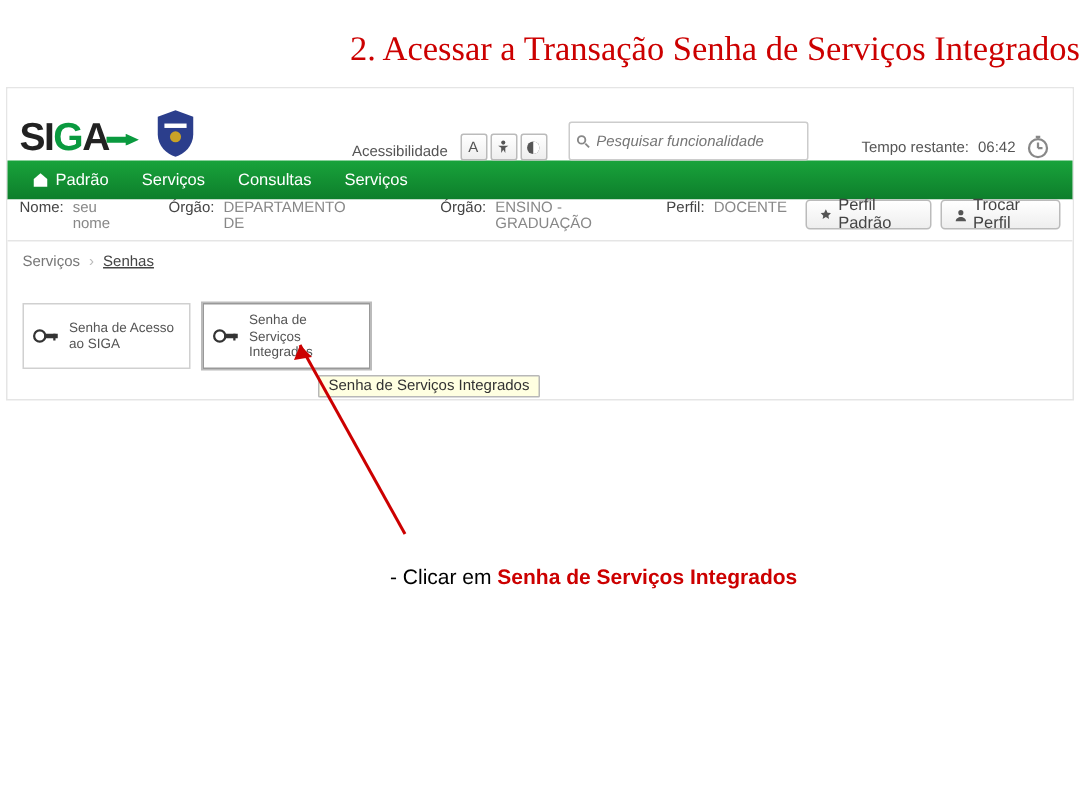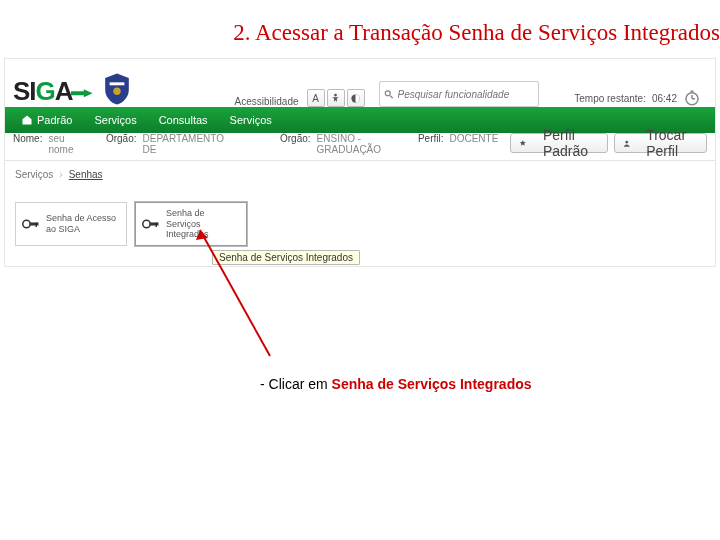--- a/index.html
+++ b/index.html
@@ -96,22 +96,22 @@
     background:#fff; height:28px; border-bottom:1px solid #e5e5e5;
     display:flex; padding:0 8px; gap:6px; font-size:10px; color:#555;
   }
   .infobar .lbl { color:#444; }
   .infobar .val { color:#888; }
   .infobar .spacer { flex:1; }
   .pill-btn {
     border:1px solid #bbb; border-radius:3px;
     background: linear-gradient(#fff,#eee);
     height:20px; padding:0 8px;
-    display:flex; align-items:center; gap:16px;
-    font-size:14px; color:#444;
+    display:flex; align-items:center; gap:4px;
+    font-size:11px; color:#444;
   }
   .pill-btn svg { width:11px; height:11px; fill:#555; }
   .crumbs {
     padding:8px 10px; font-size:10px; color:#777;
     display:flex; align-items:center; gap:6px;
   }
   .crumbs .sep { color:#bbb; }
   .crumbs .cur { color:#444; text-decoration: underline; }
   .tiles {
     display:flex; gap:8px; padding: 14px 10px 20px 10px;

